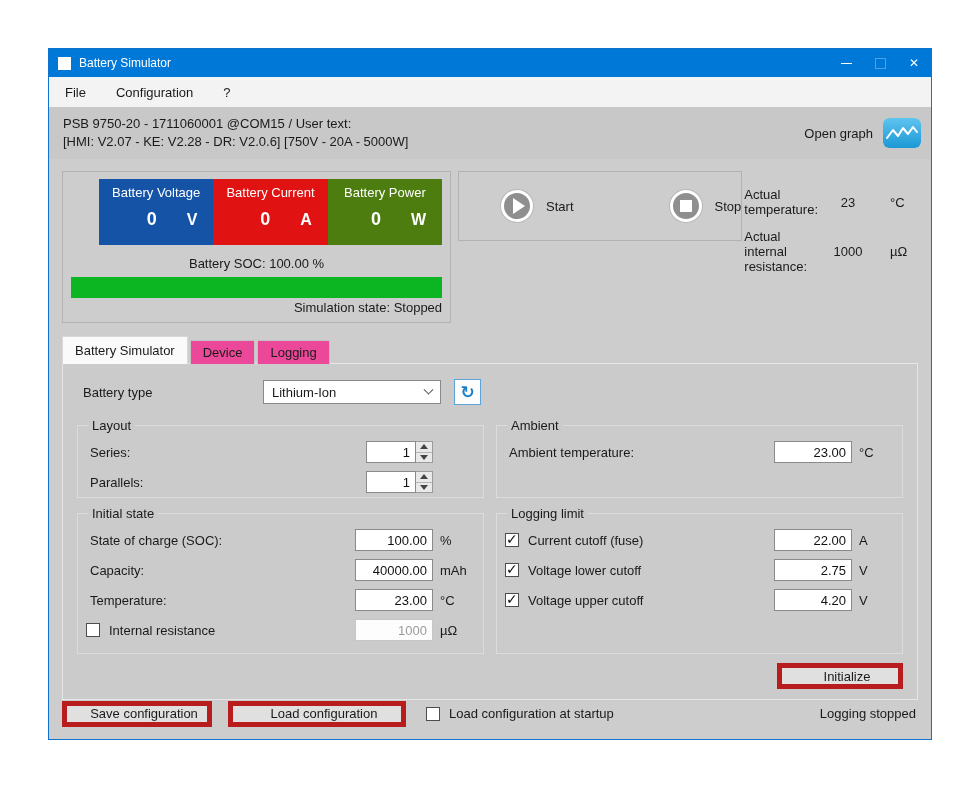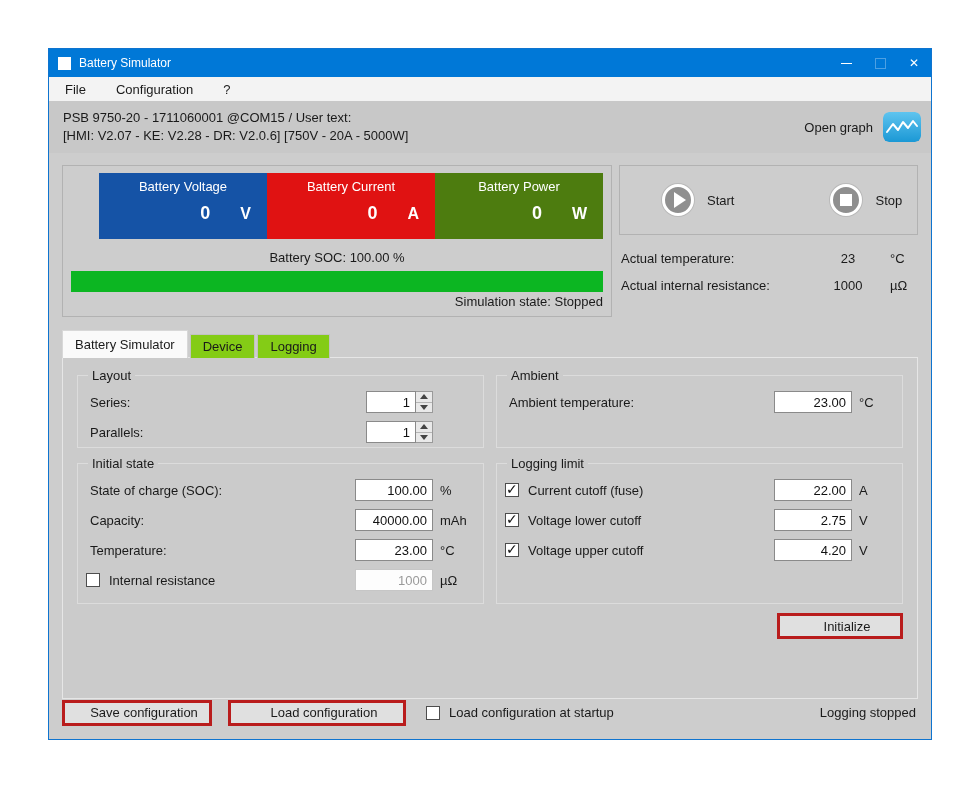--- a/index.html
+++ b/index.html
@@ -15,59 +15,59 @@
   
   .titlebar { height:28px; display:flex; align-items:center; color:#fff; flex:0 0 auto; }
   .app-icon { width:13px; height:13px; background:#fff; margin:0 8px 0 9px; }
   .title { font-size:12px; }
   .win-controls { margin-left:auto; display:flex; height:100%; }
   .wc { width:34px; height:100%; display:flex; align-items:center; justify-content:center; color:#fff; cursor:pointer; }
   .wc-min::before { content:""; display:block; width:11px; height:1px; background:#fff; }
   .wc-max::before { content:""; display:block; width:9px; height:9px; border:1px solid #fff; opacity:.3; }
   .wc-close::before { content:"\2715"; font-size:12px; }
   
-  .menubar { height:24px; background:#f3f3f3; display:flex; align-items:center; padding-left:16px; flex:0 0 auto; }
+  .menubar { height:30px; background:#f3f3f3; display:flex; align-items:center; padding-left:16px; flex:0 0 auto; }
   .menu-item { margin-right:30px; cursor:default; }
   
   .header { height:52px; background:#c8c8c8; display:flex; align-items:center; padding:0 10px 0 14px; flex:0 0 auto; }
   .header-lines { line-height:18px; }
   .open-graph { margin-left:auto; display:flex; align-items:center; gap:10px; }
   .graph-icon { width:38px; height:30px; border-radius:6px; display:block; cursor:pointer; }
   
   .main { flex:1; padding:12px 13px 13px 13px; display:flex; flex-direction:column; }
   .top-row { display:flex; gap:7px; height:152px; flex:0 0 auto; }
   .meter-box { width:550px; border:1px solid #b2b2b2; padding:7px 8px; display:flex; flex-direction:column; }
   .meters { display:flex; height:66px; flex:0 0 auto; }
   .meter { flex:1; color:#fff; display:flex; flex-direction:column; padding-top:6px; }
   .meter-label { text-align:center; font-size:13px; }
   .meter-valrow { display:flex; justify-content:flex-end; align-items:center; margin-top:9px; padding-right:16px; }
   .meter-value { font-size:18px; font-weight:bold; margin-right:30px; }
   .meter-unit { font-size:16px; font-weight:bold; }
   .soc-label { text-align:center; margin-top:11px; }
   .soc-track { height:22px; margin-top:6px; }
   .soc-fill { height:100%; }
   .sim-state { text-align:right; margin-top:2px; }
-  .right-col { flex:1; display:flex; flex-direction:column; }
+  .right-col { flex:1; display:flex; flex-direction:row; }
   .startstop { height:70px; border:1px solid #b2b2b2; display:flex; align-items:center; flex:0 0 auto; }
   .ctrl { display:flex; align-items:center; gap:13px; cursor:pointer; }
   .ctrl-start { margin-left:42px; }
   .ctrl-stop { margin-left:96px; }
   .circle { width:32px; height:32px; border-radius:50%; background:#8f8f8f; border:3px solid #fff;
             box-shadow:0 0 0 1px #b9b9b9; display:flex; align-items:center; justify-content:center; }
   .play-glyph { width:0; height:0; border-top:8px solid transparent; border-bottom:8px solid transparent;
                 border-left:12px solid #fff; margin-left:4px; }
   .stop-glyph { width:12px; height:12px; background:#fff; }
   .actuals { margin-top:16px; display:flex; flex-direction:column; gap:12px; padding:0 2px; }
   .actual-row { display:flex; align-items:center; }
   .actual-label { flex:1; }
   .actual-value { width:60px; text-align:center; }
   .actual-unit { width:26px; margin-left:12px; text-align:left; }
   
   .tabstrip { margin-top:13px; display:flex; align-items:flex-end; height:28px; flex:0 0 auto; position:relative; z-index:2; }
-  .tab { height:24px; padding:0 12px; display:flex; align-items:center; background:#84cc16;
+  .tab { height:24px; padding:0 12px; display:flex; align-items:center; background:#ec4899;
          border:1px solid #c2c2c2; border-bottom:none; margin-right:2px; cursor:pointer; }
   .tab.active { height:28px; background:#fafafa; border-color:#d8d8d8; }
   .pane { flex:1; background:#cbcbcb; border:1px solid #e6e6e6; margin-top:-1px;
           padding:8px 14px 10px 14px; display:flex; flex-direction:column; position:relative; z-index:1; }
   .type-row { display:flex; align-items:center; height:32px; margin:4px 4px 8px 6px; flex:0 0 auto; }
   .type-label { width:180px; }
   .dropdown { width:178px; height:24px; background:#fff; border:1px solid #8a8a8a; display:flex;
               align-items:center; padding:0 8px; cursor:pointer; }
   .chevron { margin-left:auto; width:7px; height:7px; border-right:1.5px solid #555; border-bottom:1.5px solid #555;
              transform:rotate(45deg) translate(-2px,-2px); }
@@ -93,21 +93,21 @@
   .spinbtn { flex:1; background:#e9e9e9; display:flex; align-items:center; justify-content:center; cursor:pointer; }
   .spinbtn + .spinbtn { border-top:1px solid #b5b5b5; }
   .arr-up { width:0; height:0; border-left:4px solid transparent; border-right:4px solid transparent; border-bottom:5px solid #444; }
   .arr-dn { width:0; height:0; border-left:4px solid transparent; border-right:4px solid transparent; border-top:5px solid #444; }
   .checkbox { width:14px; height:14px; background:#fff; border:1px solid #4d4d4d; position:relative;
               flex:0 0 auto; cursor:pointer; }
   .checkbox.on::after { content:"\2713"; position:absolute; left:0px; top:-3px; font-size:14px; font-weight:bold; color:#101010; }
   .cb-label { margin-left:9px; }
   .cb-row .frow-label { display:flex; align-items:center; padding-left:0; }
   .init-row { display:flex; justify-content:flex-end; margin-top:9px; flex:0 0 auto; }
-  .btn { height:26px; background:#e0e0e0; border:3px solid #b91c1c; display:flex; align-items:center;
+  .btn { height:26px; background:#e0e0e0; border:5px solid #b91c1c; display:flex; align-items:center;
          justify-content:center; cursor:pointer; font-size:13px;padding-left:14px; }
   .btn-init { width:126px; }
   
   .bottom-bar { margin-top:auto; display:flex; align-items:center; height:27px; flex:0 0 auto; }
   .btn-save { width:150px; }
   .btn-load { width:178px; margin-left:16px; }
   .startup-cb { display:flex; align-items:center; margin-left:20px; }
   .logging-status { margin-left:auto; padding-right:2px; }
 </style>
 </head>
@@ -223,20 +223,30 @@
       <div class="tab">
         <span>Device</span>
       </div>
       <div class="tab">
         <span>Logging</span>
       </div>
     </div>
 
     <div class="pane">
 
+      <div class="type-row">
+        <span class="type-label">Battery type</span>
+        <div class="dropdown">
+          <span>Lithium-Ion</span>
+          <span class="chevron"></span>
+        </div>
+        <div class="refresh-btn">
+          <span class="refresh-glyph">↻</span>
+        </div>
+      </div>
 
       <div class="grid grid1">
         <fieldset>
           <legend>Layout</legend>
           <div class="frow">
             <span class="frow-label">Series:</span>
             <span class="spinwrap">
               <input class="val" value="1" style="">
               <span class="spincol">
                 <span class="spinbtn">

